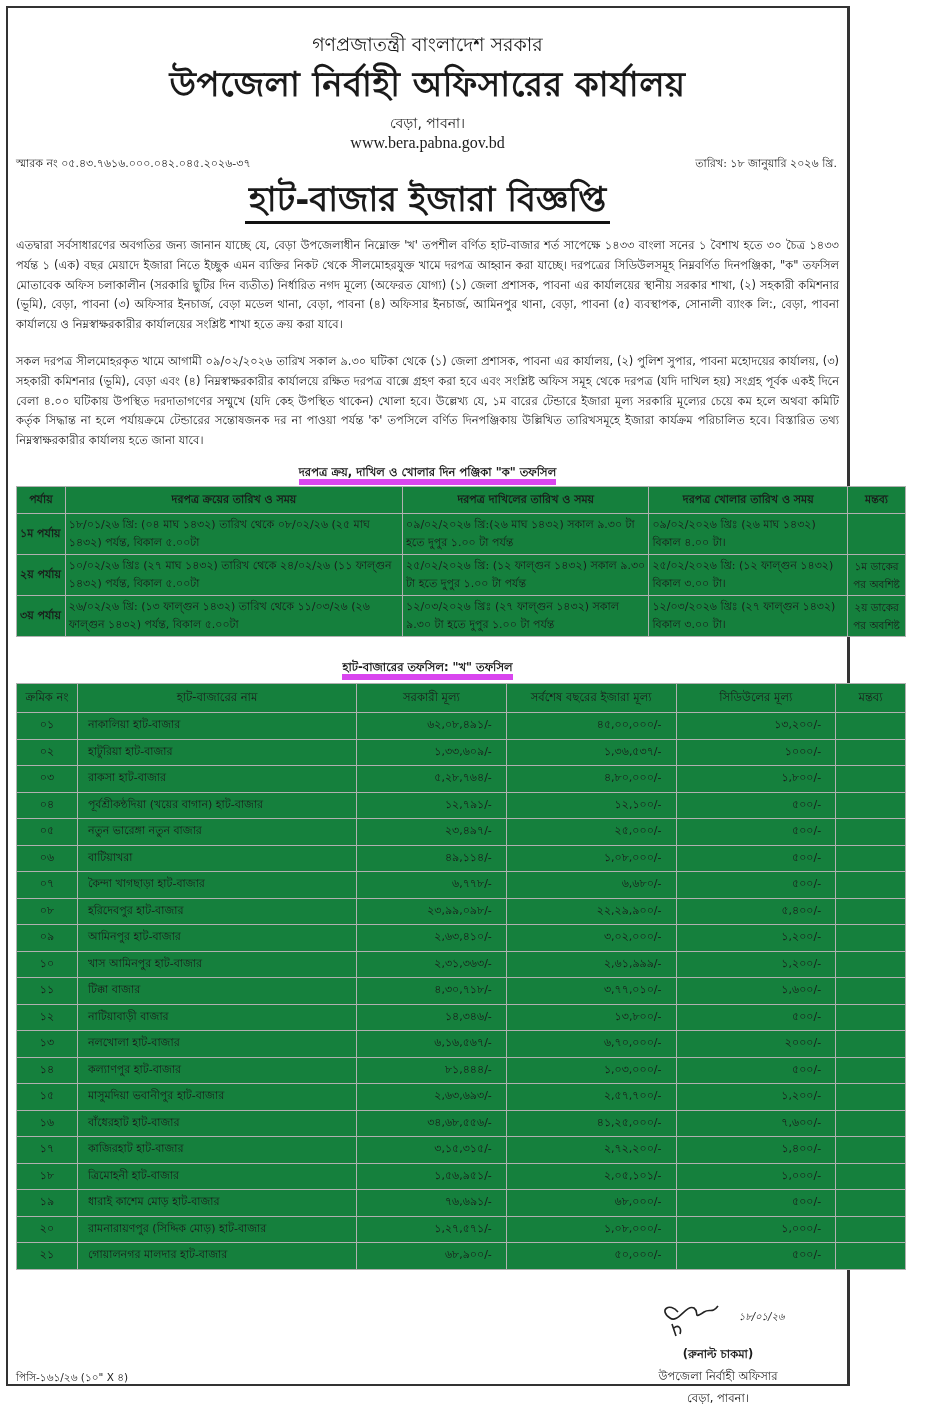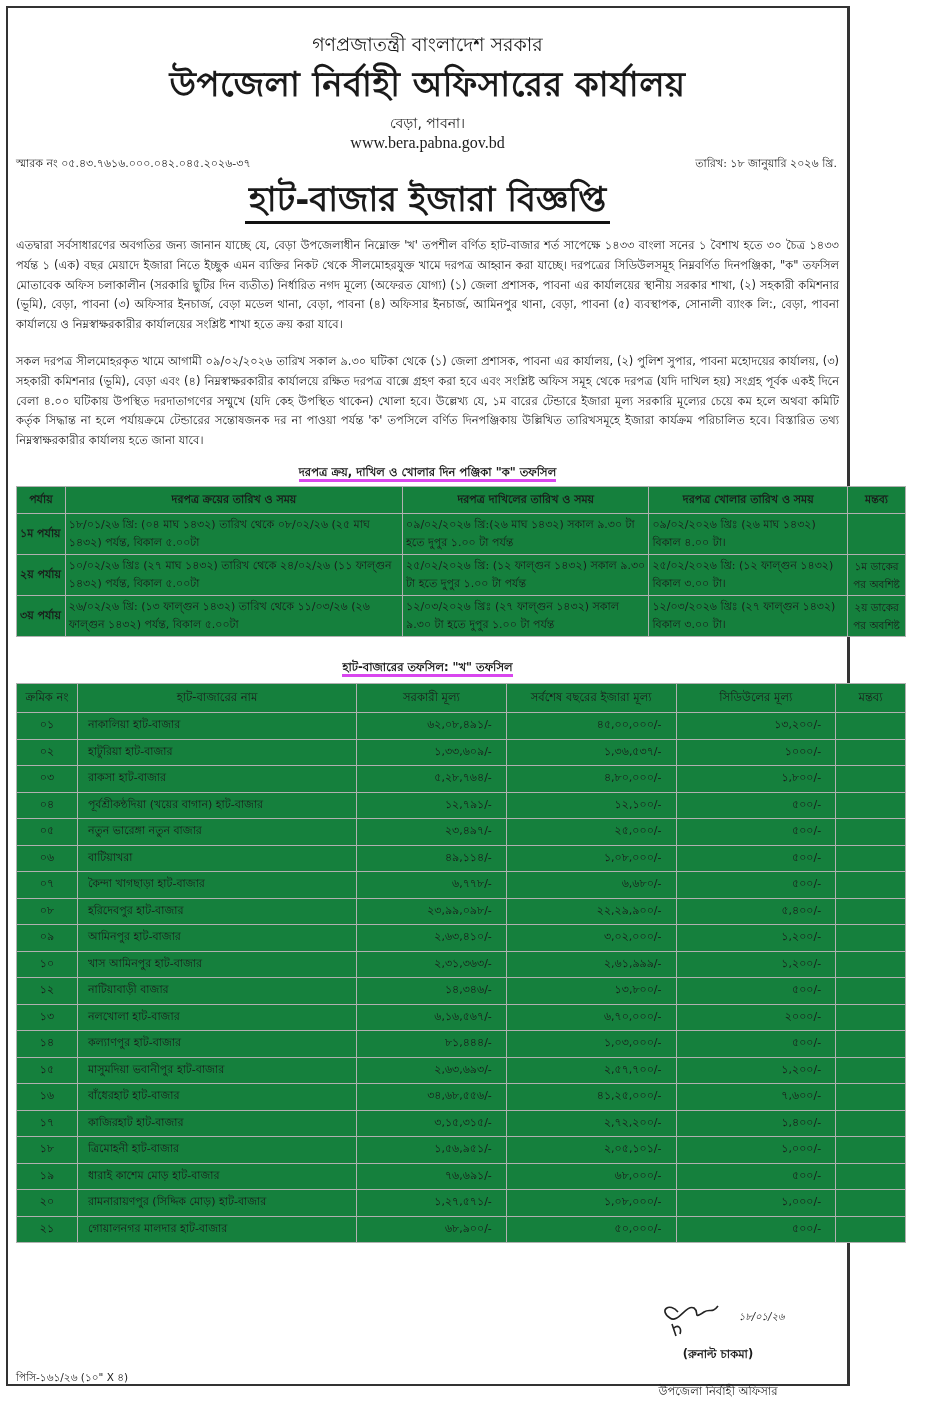--- a/index.html
+++ b/index.html
@@ -13,40 +13,40 @@
   .place { position: absolute; top: 104px; left: 0; right: 0; font-size: 14px; }
   .web { position: absolute; top: 126px; left: 0; right: 0; font-size: 16px; font-family: "Liberation Serif", serif; }
   .memo { position: absolute; top: 147px; left: 8px; font-size: 11px; }
   .date { position: absolute; top: 147px; right: 10px; font-size: 11px; }
   .title { position: absolute; top: 165px; left: 0; right: 0; font-size: 34px; font-weight: bold; }
   .title span { border-bottom: 3px solid #111; padding: 0 4px 2px; }
   .para { position: absolute; left: 8px; right: 8px; font-size: 11.4px; line-height: 19.8px; text-align: justify; }
   .p1 { top: 228px; }
   .p2 { top: 344px; }
   .subhead { position: absolute; left: 0; right: 0; font-size: 11.5px; font-weight: bold; }
-  .subhead span { border-bottom: 3px solid #d946ef; }
+  .subhead span { border-bottom: 6px solid #d946ef; }
   .sh1 { top: 456px; }
   .sh2 { top: 651px; }
   table { position: absolute; border-collapse: collapse; font-size: 11px; background: #15803d; }
   td, th { border: 1px solid #b0b0b0; }
   .t1 { top: 478px; left: 8px; width: 890px; }
   .t1 th { height: 24px; font-weight: bold; font-size: 11px; }
   .t1 td { height: 40px; padding: 0 3px; line-height: 18px; vertical-align: middle; }
   .t1 td.stage { text-align: left; font-weight: bold; width: 42px; }
   .t1 td.rem { text-align: center; font-size: 10.5px; }
   .t2 { top: 675px; left: 8px; width: 890px; }
   .t2 th { height: 26px; font-weight: normal; font-size: 11.5px; }
   .t2 td { height: 25.5px; padding: 0 10px; }
   .t2 td.sl { text-align: center; width: 60px; padding: 0; }
   .t2 td.name { width: 250px; }
   .t2 td.num { text-align: right; padding-right: 14px; }
   .sign { position: absolute; top: 1290px; left: 610px; width: 200px; text-align: center; }
   .sig-mark { height: 42px; }
   .sig-name { font-size: 11.5px; font-weight: bold; margin-top: 6px; }
-  .sig-title { font-size: 11.5px; margin-top: 18px; }
+  .sig-title { font-size: 11.5px; margin-top: 3px; }
   .sig-place { font-size: 11.5px; margin-top: 3px; }
   .print-code { position: absolute; top: 1362px; left: 8px; font-size: 10.5px; }
 </style>
 </head>
 <body>
 
 <div class="page">
 
   <div class="gov center">গণপ্রজাতন্ত্রী বাংলাদেশ সরকার</div>
   <div class="office center">উপজেলা নির্বাহী অফিসারের কার্যালয়</div>
@@ -196,20 +196,28 @@
           <td class="num">৩,০২,০০০/-</td>
           <td class="num">১,২০০/-</td>
           <td></td>
         </tr>
         <tr>
           <td class="sl">১০</td>
           <td class="name">খাস আমিনপুর হাট-বাজার</td>
           <td class="num">২,৩১,৩৬৩/-</td>
           <td class="num">২,৬১,৯৯৯/-</td>
           <td class="num">১,২০০/-</td>
+          <td></td>
+        </tr>
+        <tr>
+          <td class="sl">১১</td>
+          <td class="name">টিক্কা বাজার</td>
+          <td class="num">৪,৩০,৭১৮/-</td>
+          <td class="num">৩,৭৭,০১০/-</td>
+          <td class="num">১,৬০০/-</td>
           <td></td>
         </tr>
         <tr>
           <td class="sl">১২</td>
           <td class="name">নাটিয়াবাড়ী বাজার</td>
           <td class="num">১৪,৩৪৬/-</td>
           <td class="num">১৩,৮০০/-</td>
           <td class="num">৫০০/-</td>
           <td></td>
         </tr>

